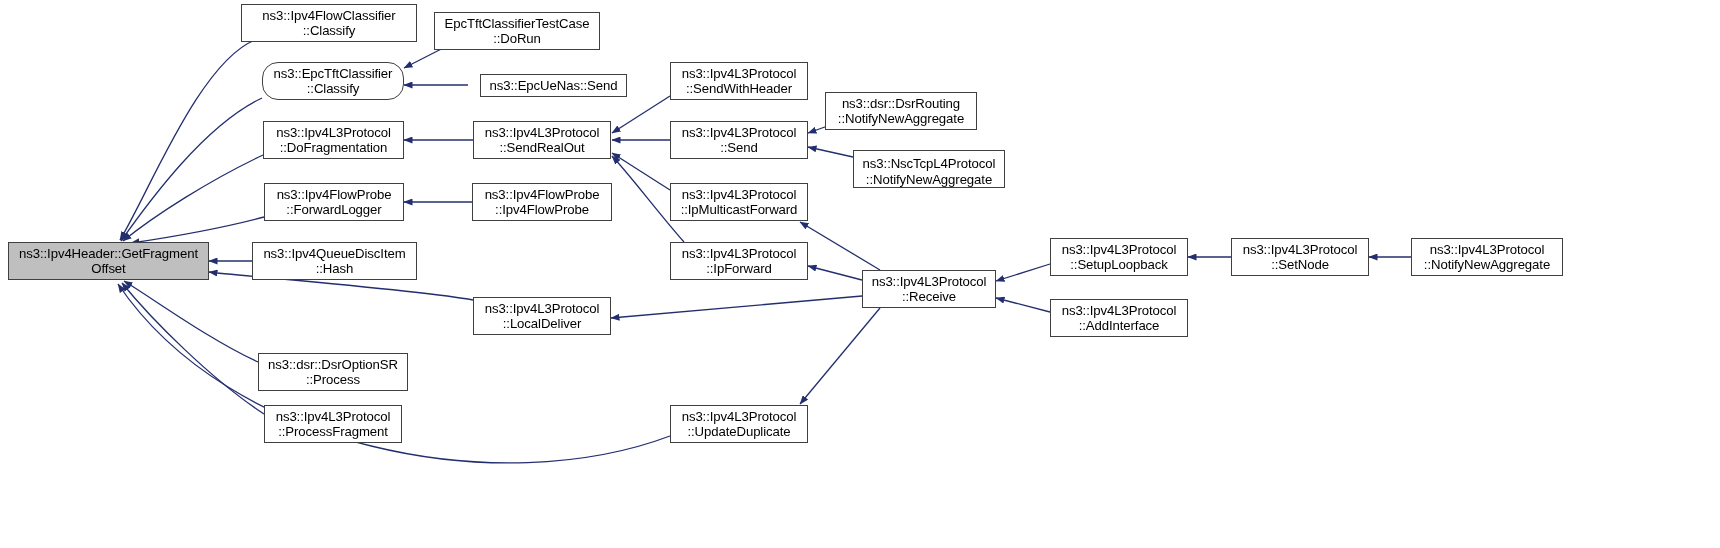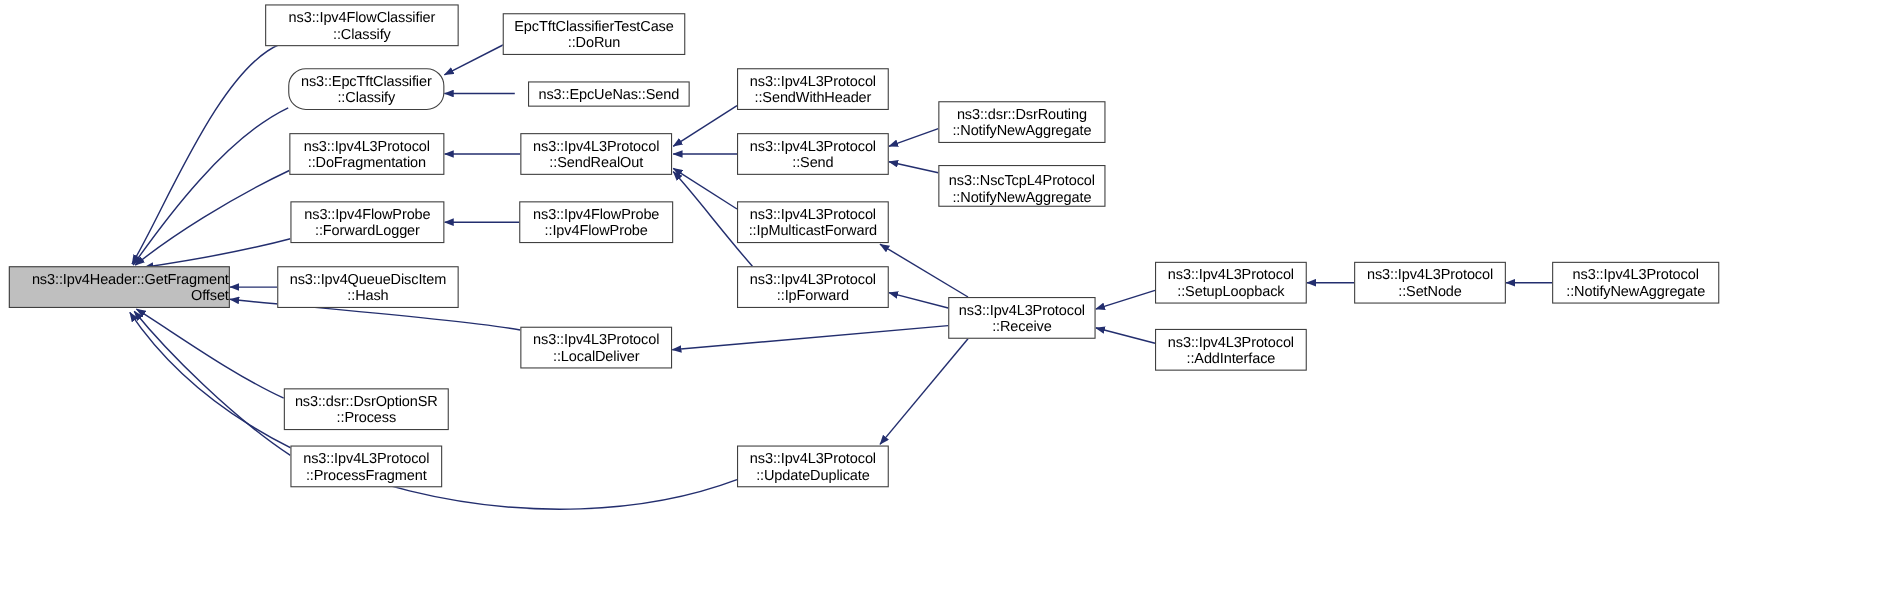--- a/index.html
+++ b/index.html
@@ -79,56 +79,56 @@
       <path d="M880,270 L800,222" fill="none" stroke="#232e6e" stroke-width="1.3" marker-end="url(#arrowhead)"></path>
       <path d="M862,280 L808,266" fill="none" stroke="#232e6e" stroke-width="1.3" marker-end="url(#arrowhead)"></path>
       <path d="M862,296 L611,318" fill="none" stroke="#232e6e" stroke-width="1.3" marker-end="url(#arrowhead)"></path>
       <path d="M880,308 L800,404" fill="none" stroke="#232e6e" stroke-width="1.3" marker-end="url(#arrowhead)"></path>
       <path d="M1050,264 L996,281" fill="none" stroke="#232e6e" stroke-width="1.3" marker-end="url(#arrowhead)"></path>
       <path d="M1050,312 L996,298" fill="none" stroke="#232e6e" stroke-width="1.3" marker-end="url(#arrowhead)"></path>
       <path d="M1231,257 L1188,257" fill="none" stroke="#232e6e" stroke-width="1.3" marker-end="url(#arrowhead)"></path>
       <path d="M1411,257 L1369,257" fill="none" stroke="#232e6e" stroke-width="1.3" marker-end="url(#arrowhead)"></path>
     </svg>
   <div id="nodes">
-      <div class="node highlight" style="left: 8px; top: 242px; width: 201px; height: 38px; text-align: right;"><span class="lbl">ns3::Ipv4Header::GetFragment
+      <div class="node highlight" style="left: 8px; top: 242px; width: 201px; height: 38px;"><span class="lbl">ns3::Ipv4Header::GetFragment
 Offset</span></div>
       <div class="node" style="left: 241px; top: 4px; width: 176px; height: 38px;"><span class="lbl">ns3::Ipv4FlowClassifier
 ::Classify</span></div>
       <div class="node" style="left: 262px; top: 62px; width: 142px; height: 38px; border-radius: 16px;"><span class="lbl">ns3::EpcTftClassifier
 ::Classify</span></div>
       <div class="node" style="left: 263px; top: 121px; width: 141px; height: 38px;"><span class="lbl">ns3::Ipv4L3Protocol
 ::DoFragmentation</span></div>
       <div class="node" style="left: 264px; top: 183px; width: 140px; height: 38px;"><span class="lbl">ns3::Ipv4FlowProbe
 ::ForwardLogger</span></div>
       <div class="node" style="left: 252px; top: 242px; width: 165px; height: 38px;"><span class="lbl">ns3::Ipv4QueueDiscItem
 ::Hash</span></div>
       <div class="node" style="left: 258px; top: 353px; width: 150px; height: 38px;"><span class="lbl">ns3::dsr::DsrOptionSR
 ::Process</span></div>
       <div class="node" style="left: 264px; top: 405px; width: 138px; height: 38px;"><span class="lbl">ns3::Ipv4L3Protocol
 ::ProcessFragment</span></div>
-      <div class="node" style="left: 457px; top: 12px; width: 166px; height: 38px;"><span class="lbl">EpcTftClassifierTestCase
+      <div class="node" style="left: 434px; top: 12px; width: 166px; height: 38px;"><span class="lbl">EpcTftClassifierTestCase
 ::DoRun</span></div>
       <div class="node" style="left: 468px; top: 74px; width: 147px; height: 23px; margin-left: 12px;"><span class="lbl">ns3::EpcUeNas::Send</span></div>
       <div class="node" style="left: 473px; top: 121px; width: 138px; height: 38px;"><span class="lbl">ns3::Ipv4L3Protocol
 ::SendRealOut</span></div>
       <div class="node" style="left: 472px; top: 183px; width: 140px; height: 38px;"><span class="lbl">ns3::Ipv4FlowProbe
 ::Ipv4FlowProbe</span></div>
       <div class="node" style="left: 473px; top: 297px; width: 138px; height: 38px;"><span class="lbl">ns3::Ipv4L3Protocol
 ::LocalDeliver</span></div>
       <div class="node" style="left: 670px; top: 62px; width: 138px; height: 38px;"><span class="lbl">ns3::Ipv4L3Protocol
 ::SendWithHeader</span></div>
       <div class="node" style="left: 670px; top: 121px; width: 138px; height: 38px;"><span class="lbl">ns3::Ipv4L3Protocol
 ::Send</span></div>
       <div class="node" style="left: 670px; top: 183px; width: 138px; height: 38px;"><span class="lbl">ns3::Ipv4L3Protocol
 ::IpMulticastForward</span></div>
       <div class="node" style="left: 670px; top: 242px; width: 138px; height: 38px;"><span class="lbl">ns3::Ipv4L3Protocol
 ::IpForward</span></div>
       <div class="node" style="left: 670px; top: 405px; width: 138px; height: 38px;"><span class="lbl">ns3::Ipv4L3Protocol
 ::UpdateDuplicate</span></div>
-      <div class="node" style="left: 853px; top: 92px; width: 152px; height: 38px;"><span class="lbl">ns3::dsr::DsrRouting
+      <div class="node" style="left: 825px; top: 92px; width: 152px; height: 38px;"><span class="lbl">ns3::dsr::DsrRouting
 ::NotifyNewAggregate</span></div>
       <div class="node" style="left: 853px; top: 150px; width: 152px; height: 38px; align-items: flex-end;"><span class="lbl">ns3::NscTcpL4Protocol
 ::NotifyNewAggregate</span></div>
       <div class="node" style="left: 862px; top: 270px; width: 134px; height: 38px;"><span class="lbl">ns3::Ipv4L3Protocol
 ::Receive</span></div>
       <div class="node" style="left: 1050px; top: 238px; width: 138px; height: 38px;"><span class="lbl">ns3::Ipv4L3Protocol
 ::SetupLoopback</span></div>
       <div class="node" style="left: 1050px; top: 299px; width: 138px; height: 38px;"><span class="lbl">ns3::Ipv4L3Protocol
 ::AddInterface</span></div>
       <div class="node" style="left: 1231px; top: 238px; width: 138px; height: 38px;"><span class="lbl">ns3::Ipv4L3Protocol

